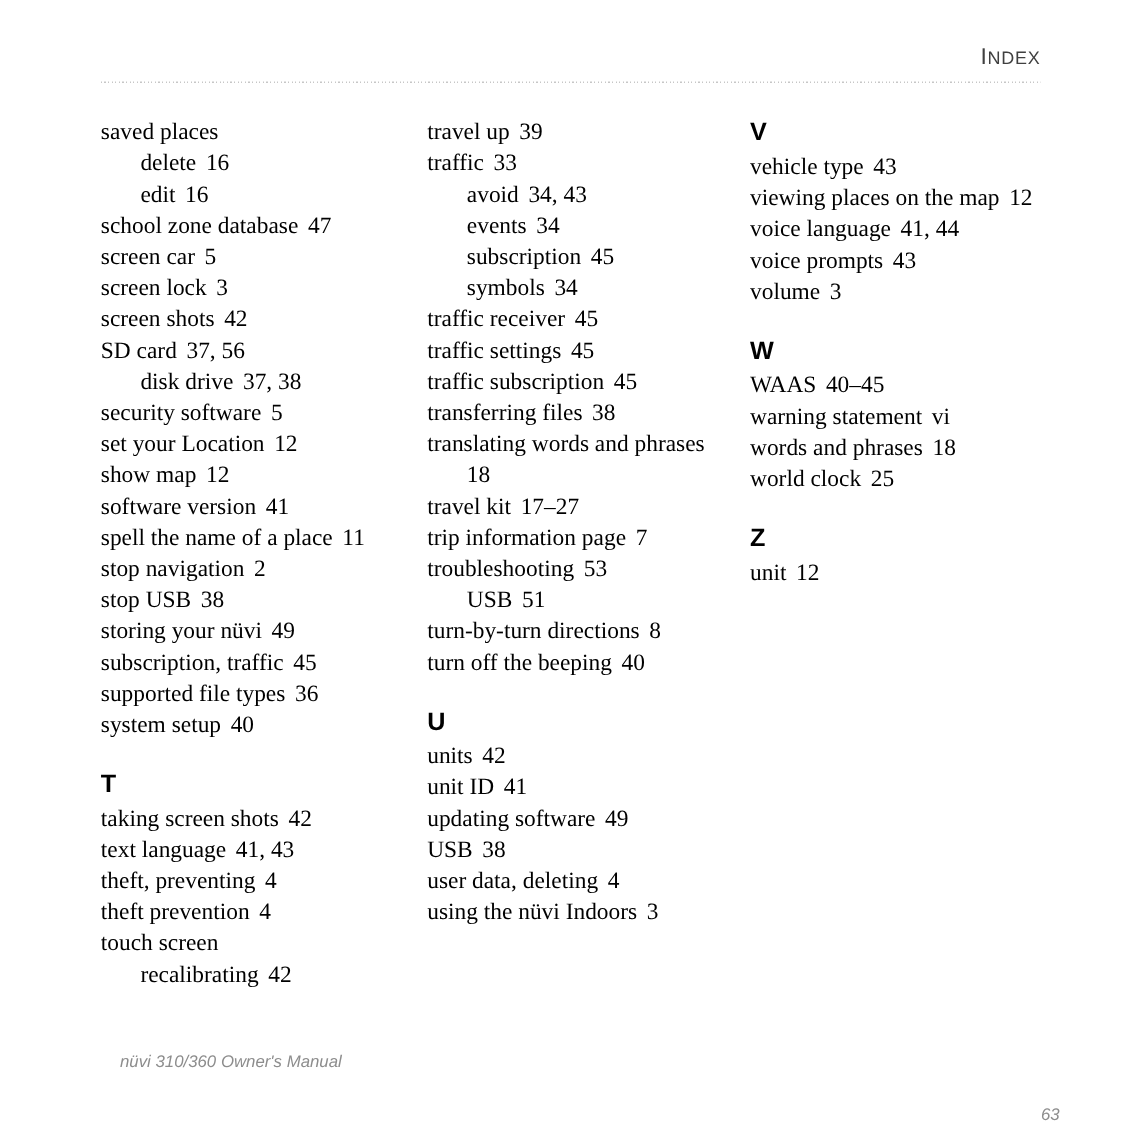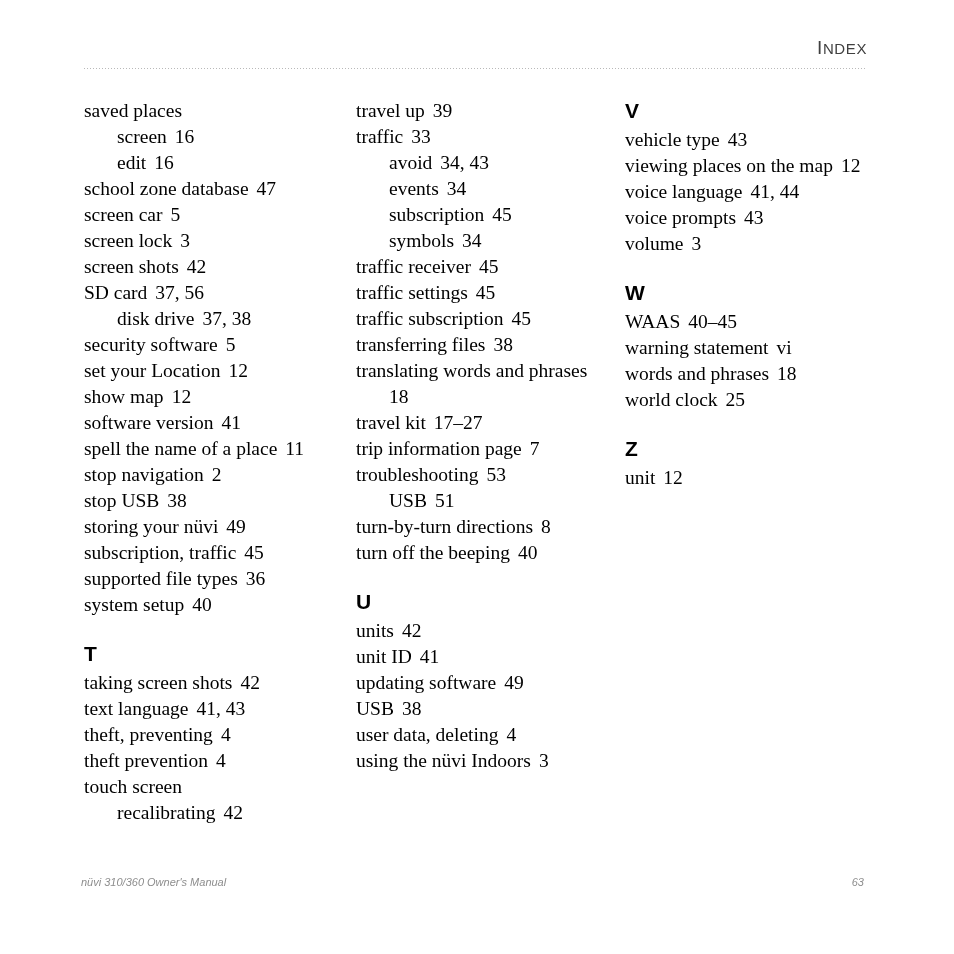--- a/index.html
+++ b/index.html
@@ -96,46 +96,46 @@
     font-size: 21px;
     line-height: 26px;
     margin-top: 23px;
     margin-bottom: 3px;
   }
   .letter.first { margin-top: 0; }
 
   
   .footer {
     position: absolute;
-    left: 81px;
+    left: 100px;
     top: 876px;
     width: 783px;
     font-family: "Liberation Sans", "DejaVu Sans", sans-serif;
     font-style: italic;
-    font-size: 11px;
+    font-size: 14px;
     color: #8d8d8d;
   }
   .footer .left  { float: left; }
-  .footer .right { float: right; }
+  .footer .right { float: right; margin-top: 44px; }
 </style>
 </head>
 <body>
 
 <div class="page">
 
   <div class="runhead">
     <span class="cap">I</span><span class="rest">NDEX</span>
   </div>
 
   <div class="rule"></div>
 
   <div class="columns">
     <div class="col col-1">
         <div class="entry lvl-1"><span>saved places</span></div>
-        <div class="entry lvl-2"><span>screen</span><span class="gap">&nbsp;</span><span class="pg">16</span></div>
+        <div class="entry lvl-2"><span>delete</span><span class="gap">&nbsp;</span><span class="pg">16</span></div>
         <div class="entry lvl-2"><span>edit</span><span class="gap">&nbsp;</span><span class="pg">16</span></div>
         <div class="entry lvl-1"><span>school zone database</span><span class="gap">&nbsp;</span><span class="pg">47</span></div>
         <div class="entry lvl-1"><span>screen car</span><span class="gap">&nbsp;</span><span class="pg">5</span></div>
         <div class="entry lvl-1"><span>screen lock</span><span class="gap">&nbsp;</span><span class="pg">3</span></div>
         <div class="entry lvl-1"><span>screen shots</span><span class="gap">&nbsp;</span><span class="pg">42</span></div>
         <div class="entry lvl-1"><span>SD card</span><span class="gap">&nbsp;</span><span class="pg">37, 56</span></div>
         <div class="entry lvl-2"><span>disk drive</span><span class="gap">&nbsp;</span><span class="pg">37, 38</span></div>
         <div class="entry lvl-1"><span>security software</span><span class="gap">&nbsp;</span><span class="pg">5</span></div>
         <div class="entry lvl-1"><span>set your Location</span><span class="gap">&nbsp;</span><span class="pg">12</span></div>
         <div class="entry lvl-1"><span>show map</span><span class="gap">&nbsp;</span><span class="pg">12</span></div>

